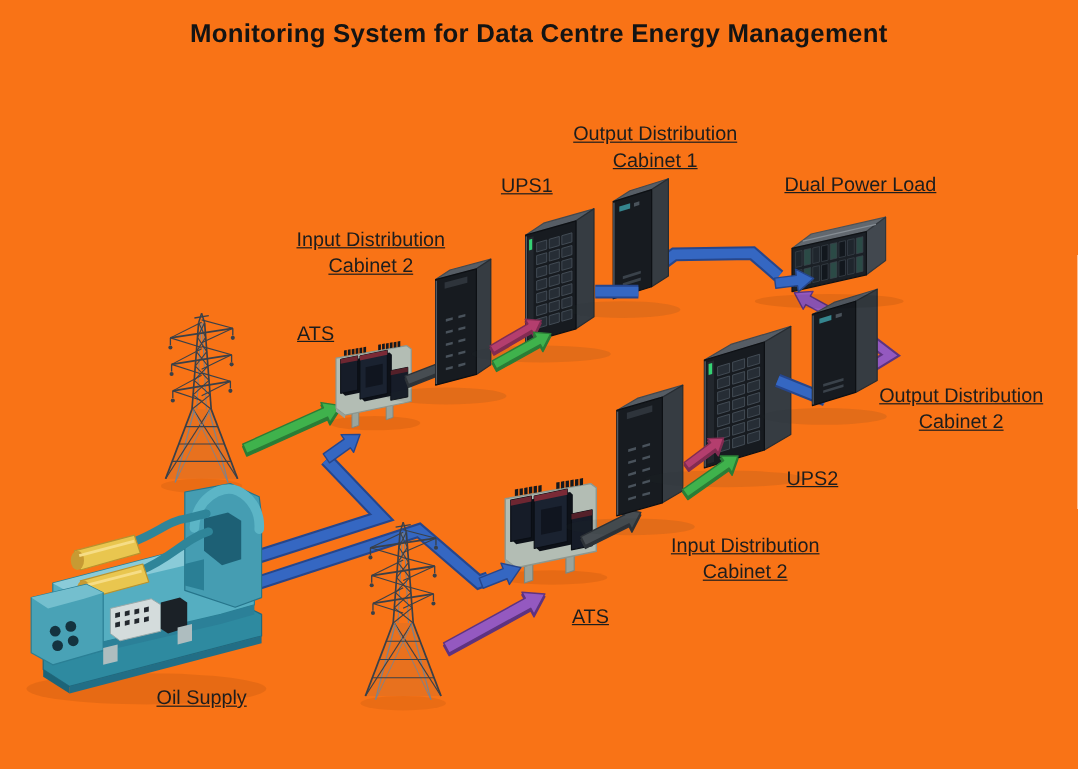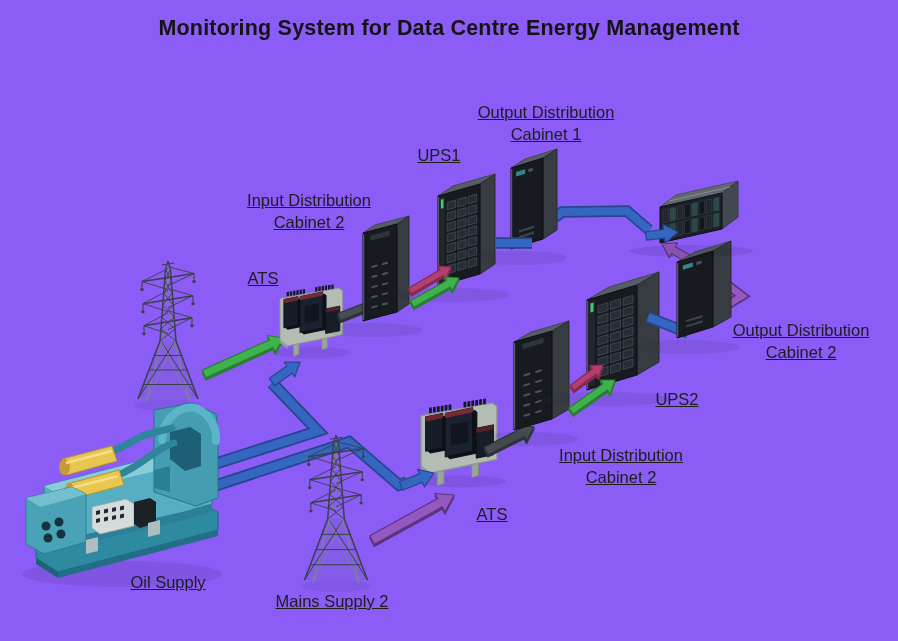--- a/index.html
+++ b/index.html
@@ -1,16 +1,16 @@
 <!DOCTYPE html>
 <html><head>
 <meta charset="utf-8">
 <style>
   html,body{margin:0;padding:0;background:#fff;}
-  #stage{position:relative;width:898px;height:641px;background:#8b5cf6;overflow:hidden;
+  #stage{position:relative;width:898px;height:641px;background:#f97316;overflow:hidden;
          font-family:"Liberation Sans",sans-serif;}
   #art{position:absolute;left:0;top:0;}
   .title{position:absolute;left:0;right:0;top:16px;text-align:center;
          font-size:21.5px;font-weight:700;color:#141414;letter-spacing:.2px;}
   .lbl{position:absolute;transform:translateX(-50%);text-align:center;
        font-size:16.5px;line-height:22px;color:#1d1d1d;white-space:nowrap;text-decoration:underline;}
 </style>
 </head>
 <body>
 
@@ -385,27 +385,27 @@
       <polygon points="646.5,240.2 664.6,238.0 665.3,243.2 678.0,232.0 662.9,224.3 663.6,229.5 645.5,231.8" fill="#3567c2" stroke="#26468c" stroke-width="1.2" stroke-linejoin="round"></polygon>
     </svg>
 
   <div class="title">Monitoring System for Data Centre Energy Management</div>
 
   <div class="lbl" style="left:546px;top:101px">
     <div>Output Distribution</div>
     <div>Cabinet 1</div>
   </div>
   <div class="lbl" style="left:439px;top:144px">UPS1</div>
+  <div class="lbl" style="left:717px;top:143px">Dual Power Load</div>
   <div class="lbl" style="left:309px;top:189px">
     <div>Input Distribution</div>
     <div>Cabinet 2</div>
   </div>
   <div class="lbl" style="left:263px;top:267px">ATS</div>
   <div class="lbl" style="left:168px;top:571px">Oil Supply</div>
-  <div class="lbl" style="left:332px;top:590px">Mains Supply 2</div>
   <div class="lbl" style="left:492px;top:503px">ATS</div>
   <div class="lbl" style="left:621px;top:444px">
     <div>Input Distribution</div>
     <div>Cabinet 2</div>
   </div>
   <div class="lbl" style="left:677px;top:388px">UPS2</div>
   <div class="lbl" style="left:801px;top:319px">
     <div>Output Distribution</div>
     <div>Cabinet 2</div>
   </div>

